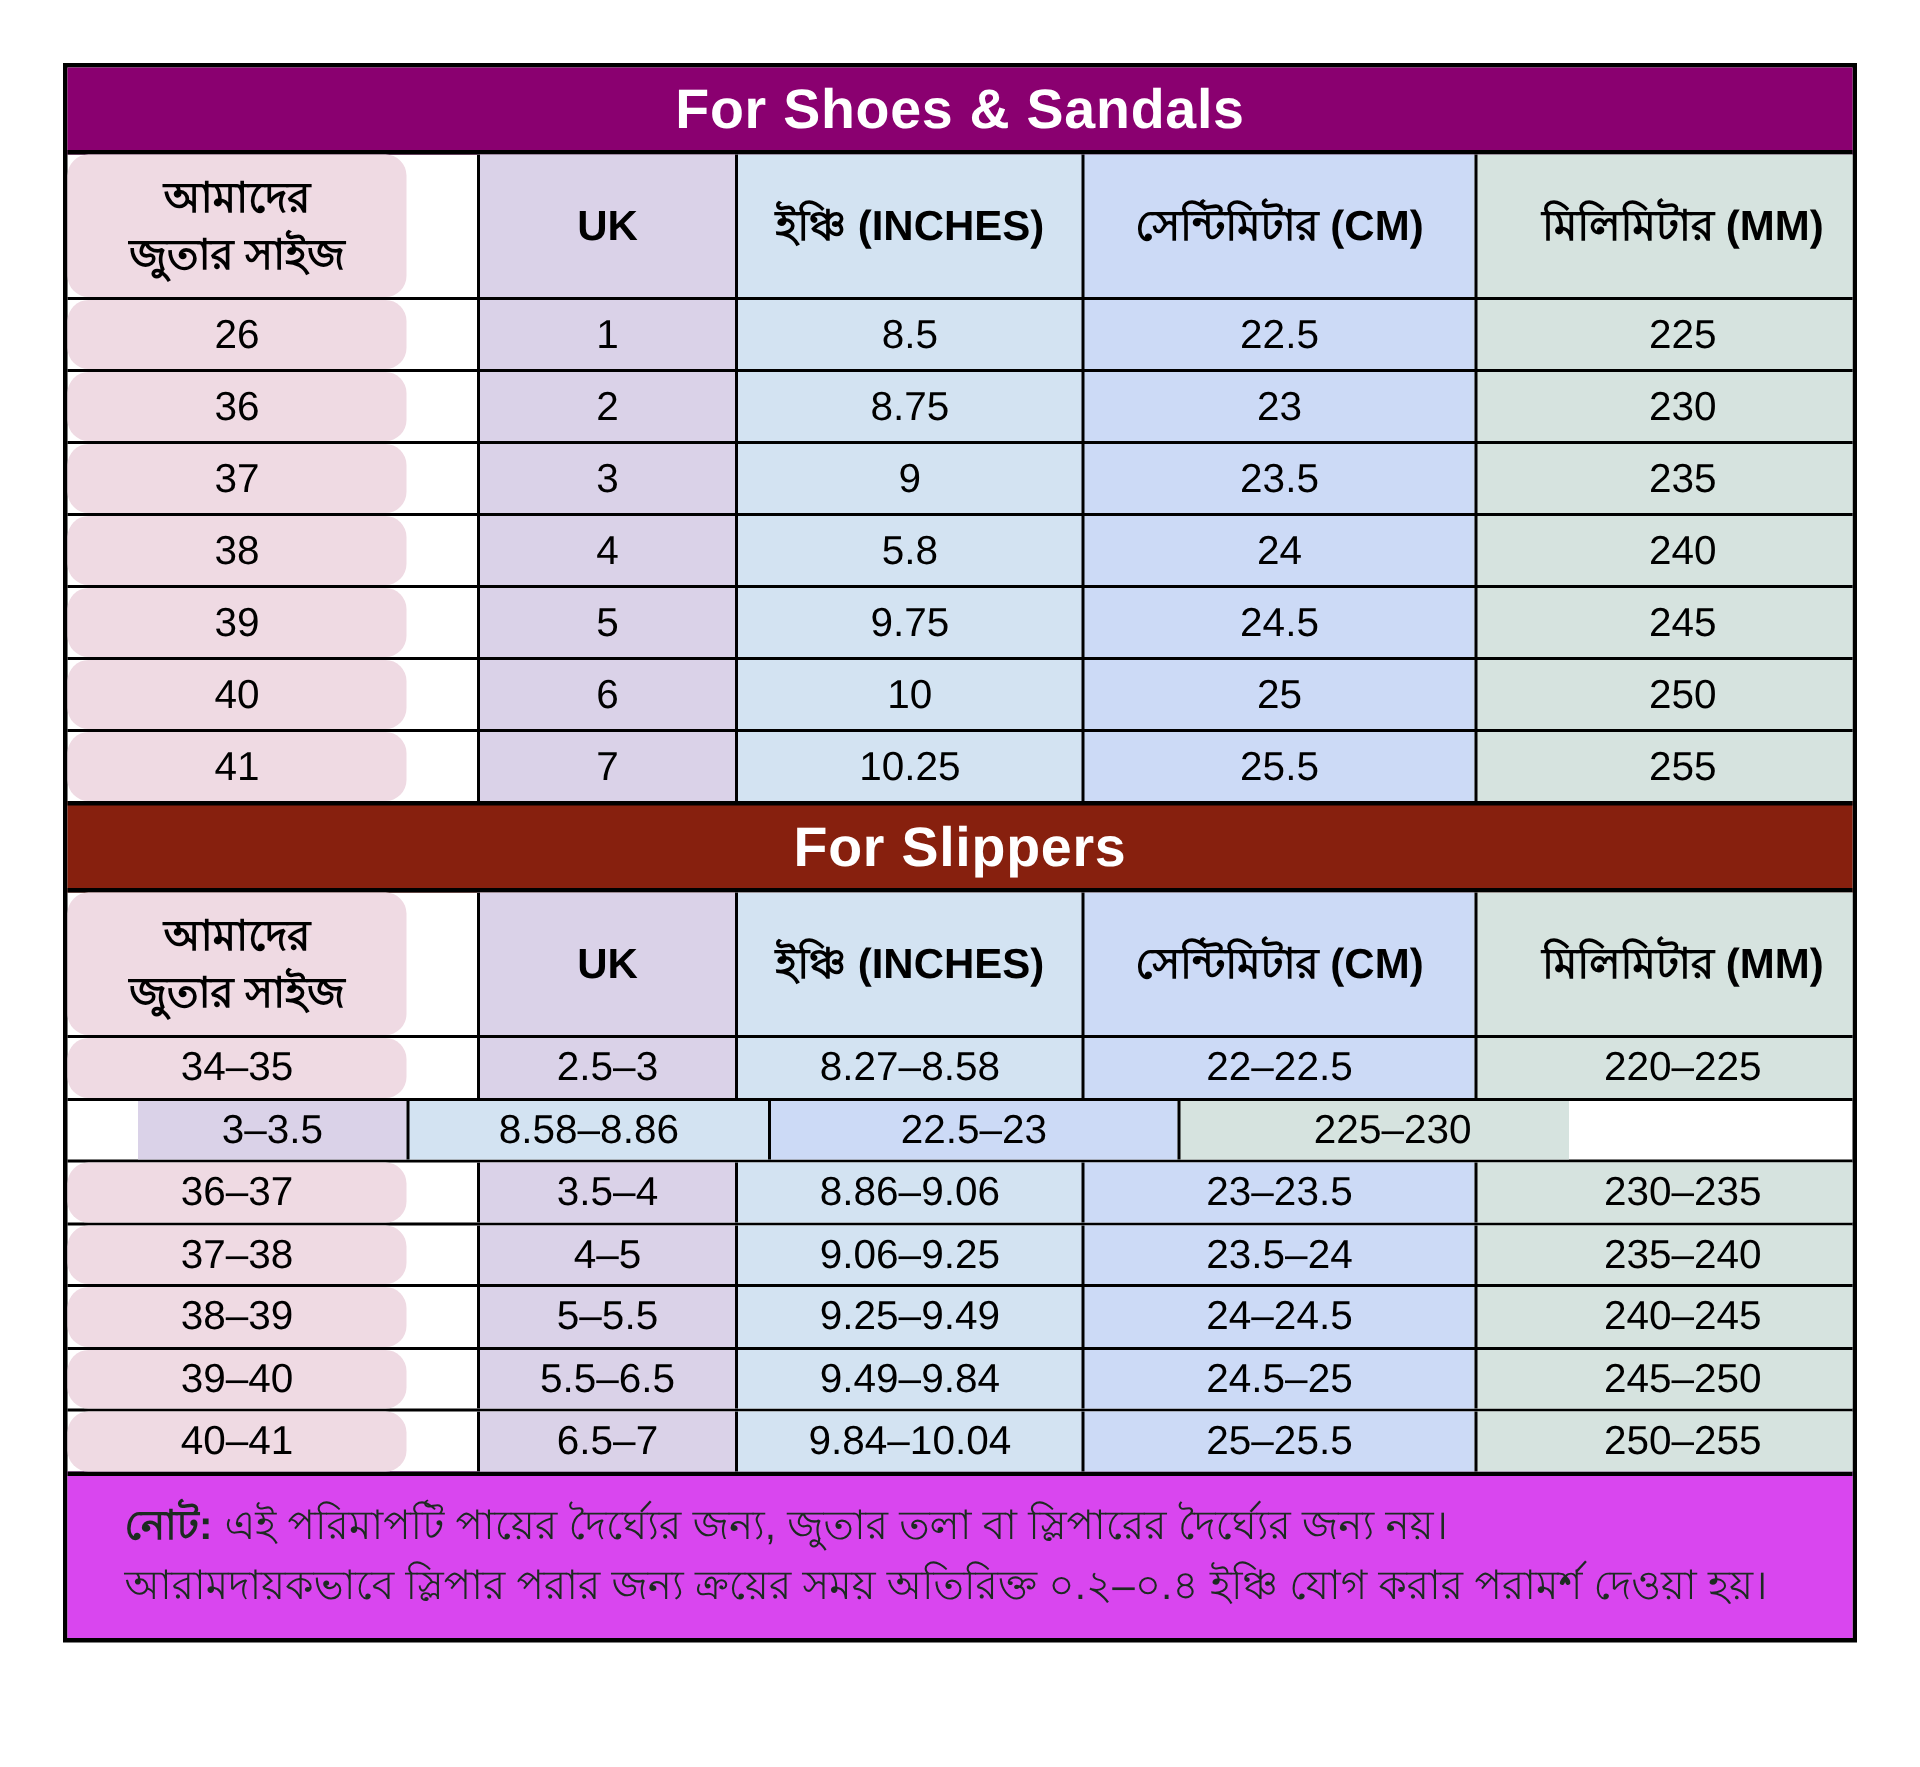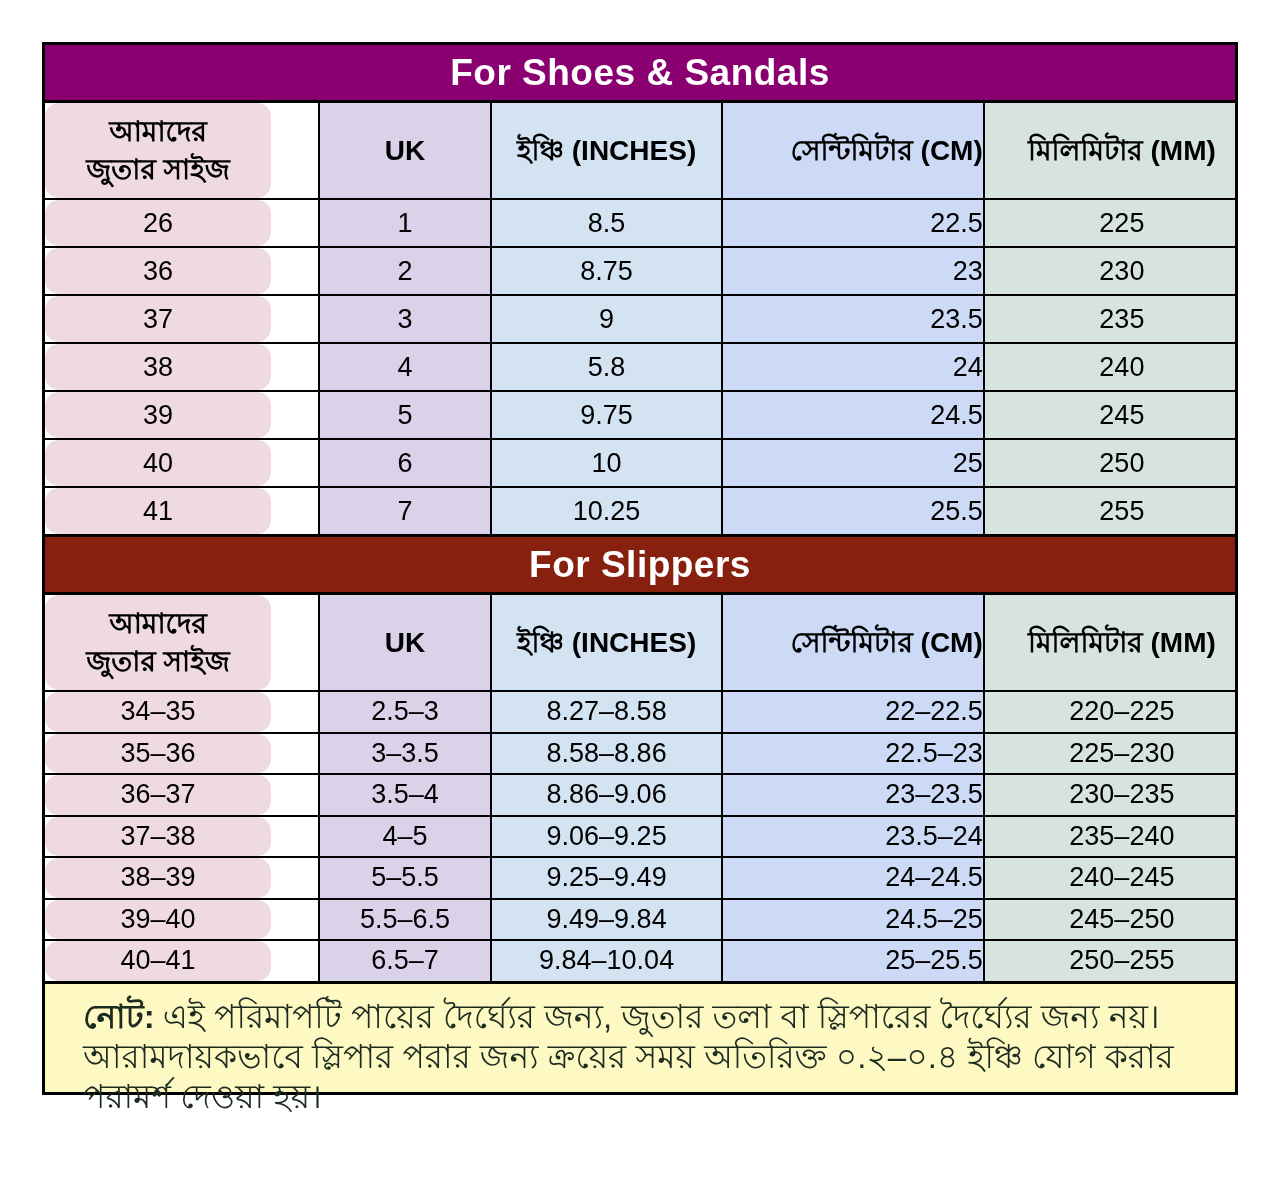--- a/index.html
+++ b/index.html
@@ -26,30 +26,30 @@
   .t-slippers .grid-row{height:39.5px;}
   .cell{
     box-sizing:border-box;display:flex;flex-direction:column;
     align-items:center;justify-content:center;
     border-left:2px solid var(--grid-line,#000);overflow:hidden;text-align:center;
   }
   .cell:first-child{border-left:none;}
   .col0{width:19.8%;background:var(--col-size-bg,#EFDAE3);border-radius:14px;}
   .col1{width:15.05%;background:var(--col-uk-bg,#DAD2E8);margin-left:47px;}
   .col2{width:20.25%;background:var(--col-inches-bg,#D3E3F2);}
-  .col3{width:22.9%;background:var(--col-cm-bg,#CCDAF6);align-items:flex-end;}
+  .col3{width:22.9%;background:var(--col-cm-bg,#CCDAF6);}
   .col4{width:22.0%;background:var(--col-mm-bg,#D6E3DF);padding-left:24px;}
   .hcell{font-weight:bold;font-size:28px;line-height:1.35;color:var(--cell-text,#000);}
   .dcell{font-size:27px;color:var(--cell-text,#000);}
   .note{
     border-top:3px solid var(--grid-line,#000);
-    background:#fef9c3;
+    background:#d946ef;
     padding:13px 20px 0 38px;height:95px;
     color:var(--note-text,#1C2B20);
-    font-size:33px;line-height:40px;
+    font-size:27px;line-height:40px;
   }
   .note-label{font-weight:bold;margin-right:8px;}
 </style>
 </head>
 <body>
 
 <div class="canvas">
   <div class="frame">
 
     <div class="band band-shoes">
@@ -148,21 +148,20 @@
           </div>
         </div>
         <div class="grid-row">
           <div class="cell dcell col0">34–35</div>
           <div class="cell dcell col1">2.5–3</div>
           <div class="cell dcell col2">8.27–8.58</div>
           <div class="cell dcell col3">22–22.5</div>
           <div class="cell dcell col4">220–225</div>
         </div>
         <div class="grid-row">
-          <div class="cell dcell col0">35–36</div>
           <div class="cell dcell col1">3–3.5</div>
           <div class="cell dcell col2">8.58–8.86</div>
           <div class="cell dcell col3">22.5–23</div>
           <div class="cell dcell col4">225–230</div>
         </div>
         <div class="grid-row">
           <div class="cell dcell col0">36–37</div>
           <div class="cell dcell col1">3.5–4</div>
           <div class="cell dcell col2">8.86–9.06</div>
           <div class="cell dcell col3">23–23.5</div>

